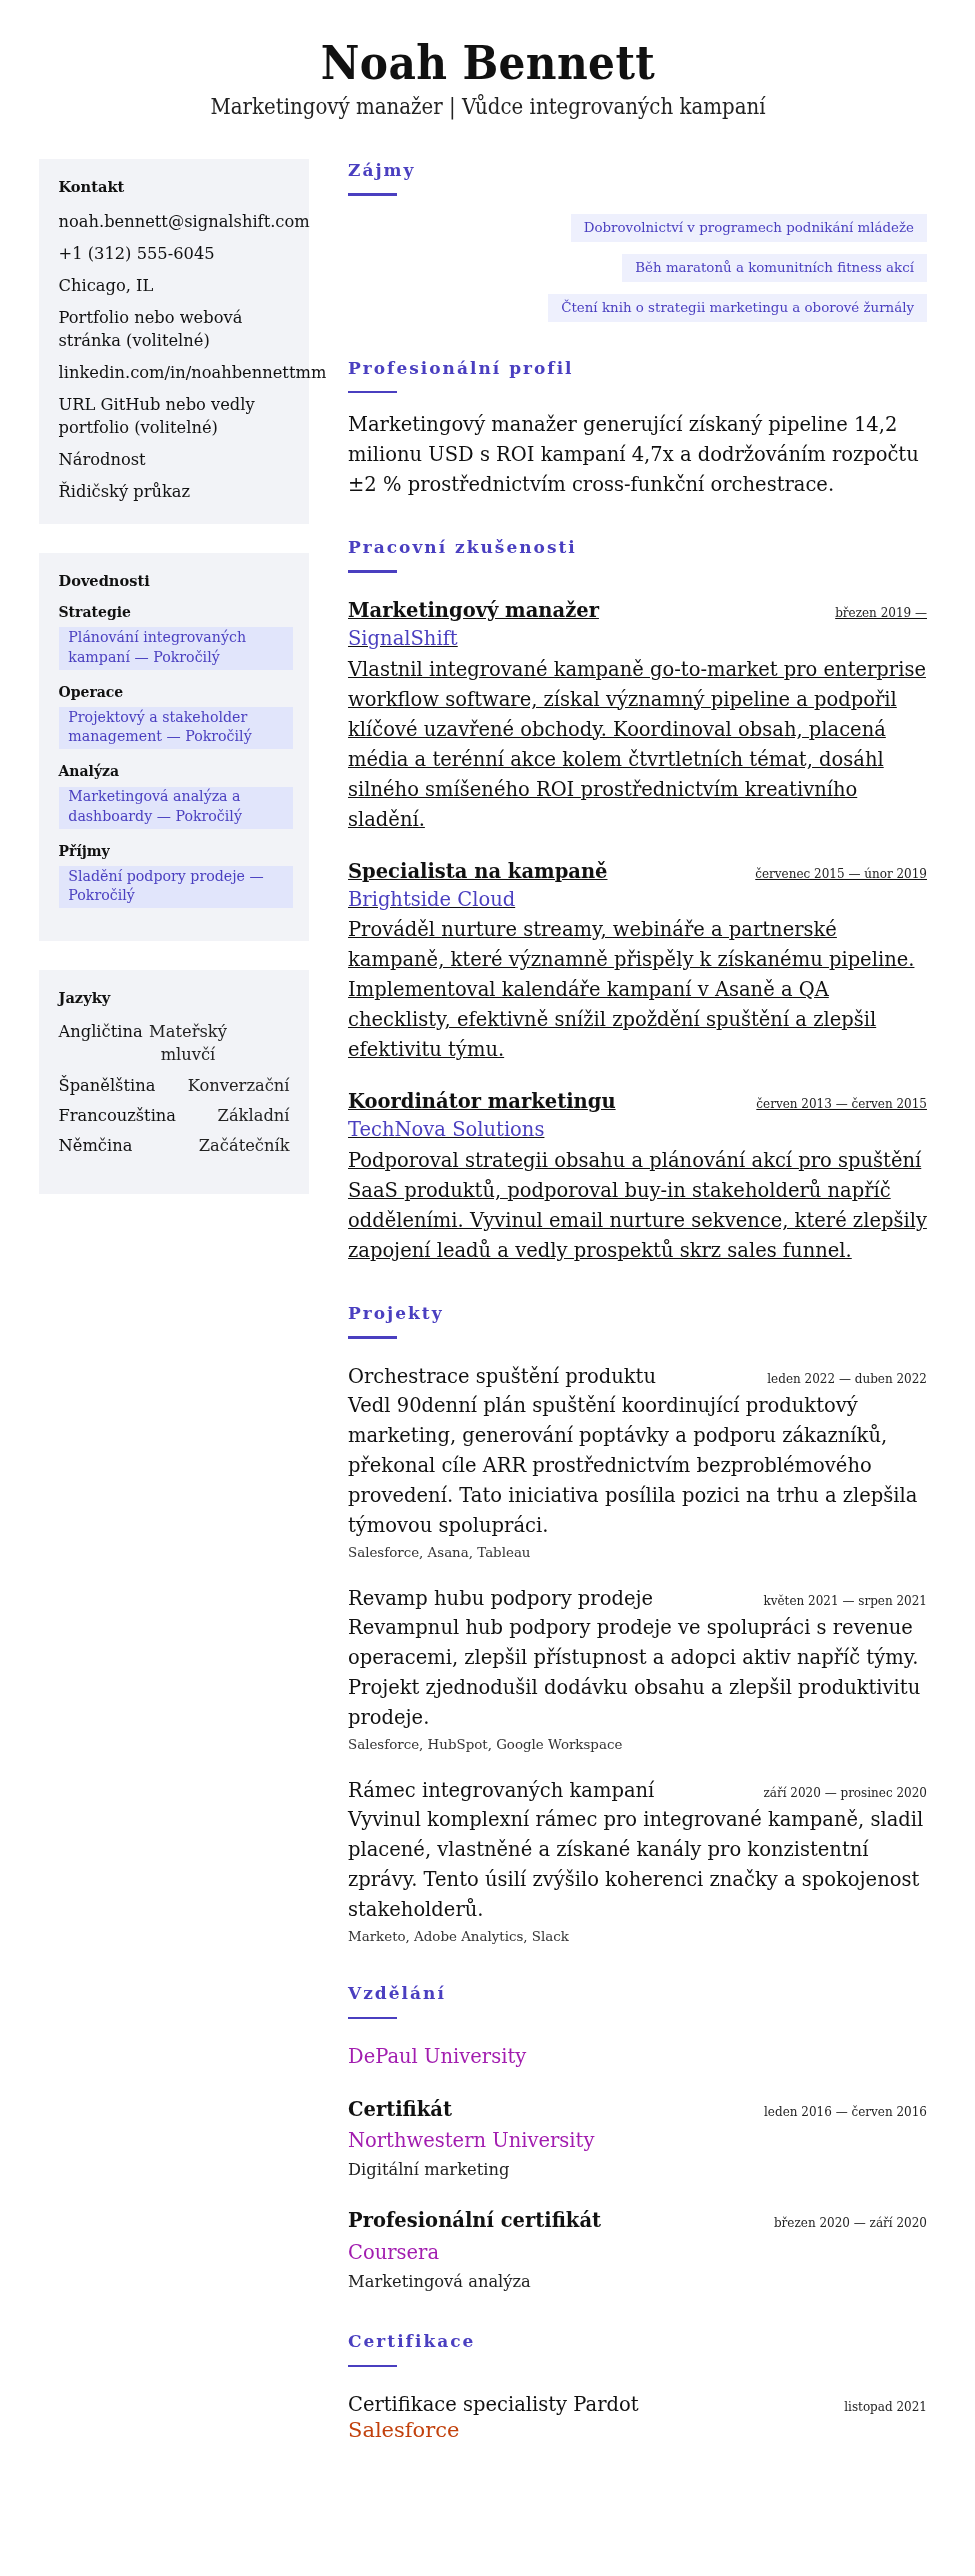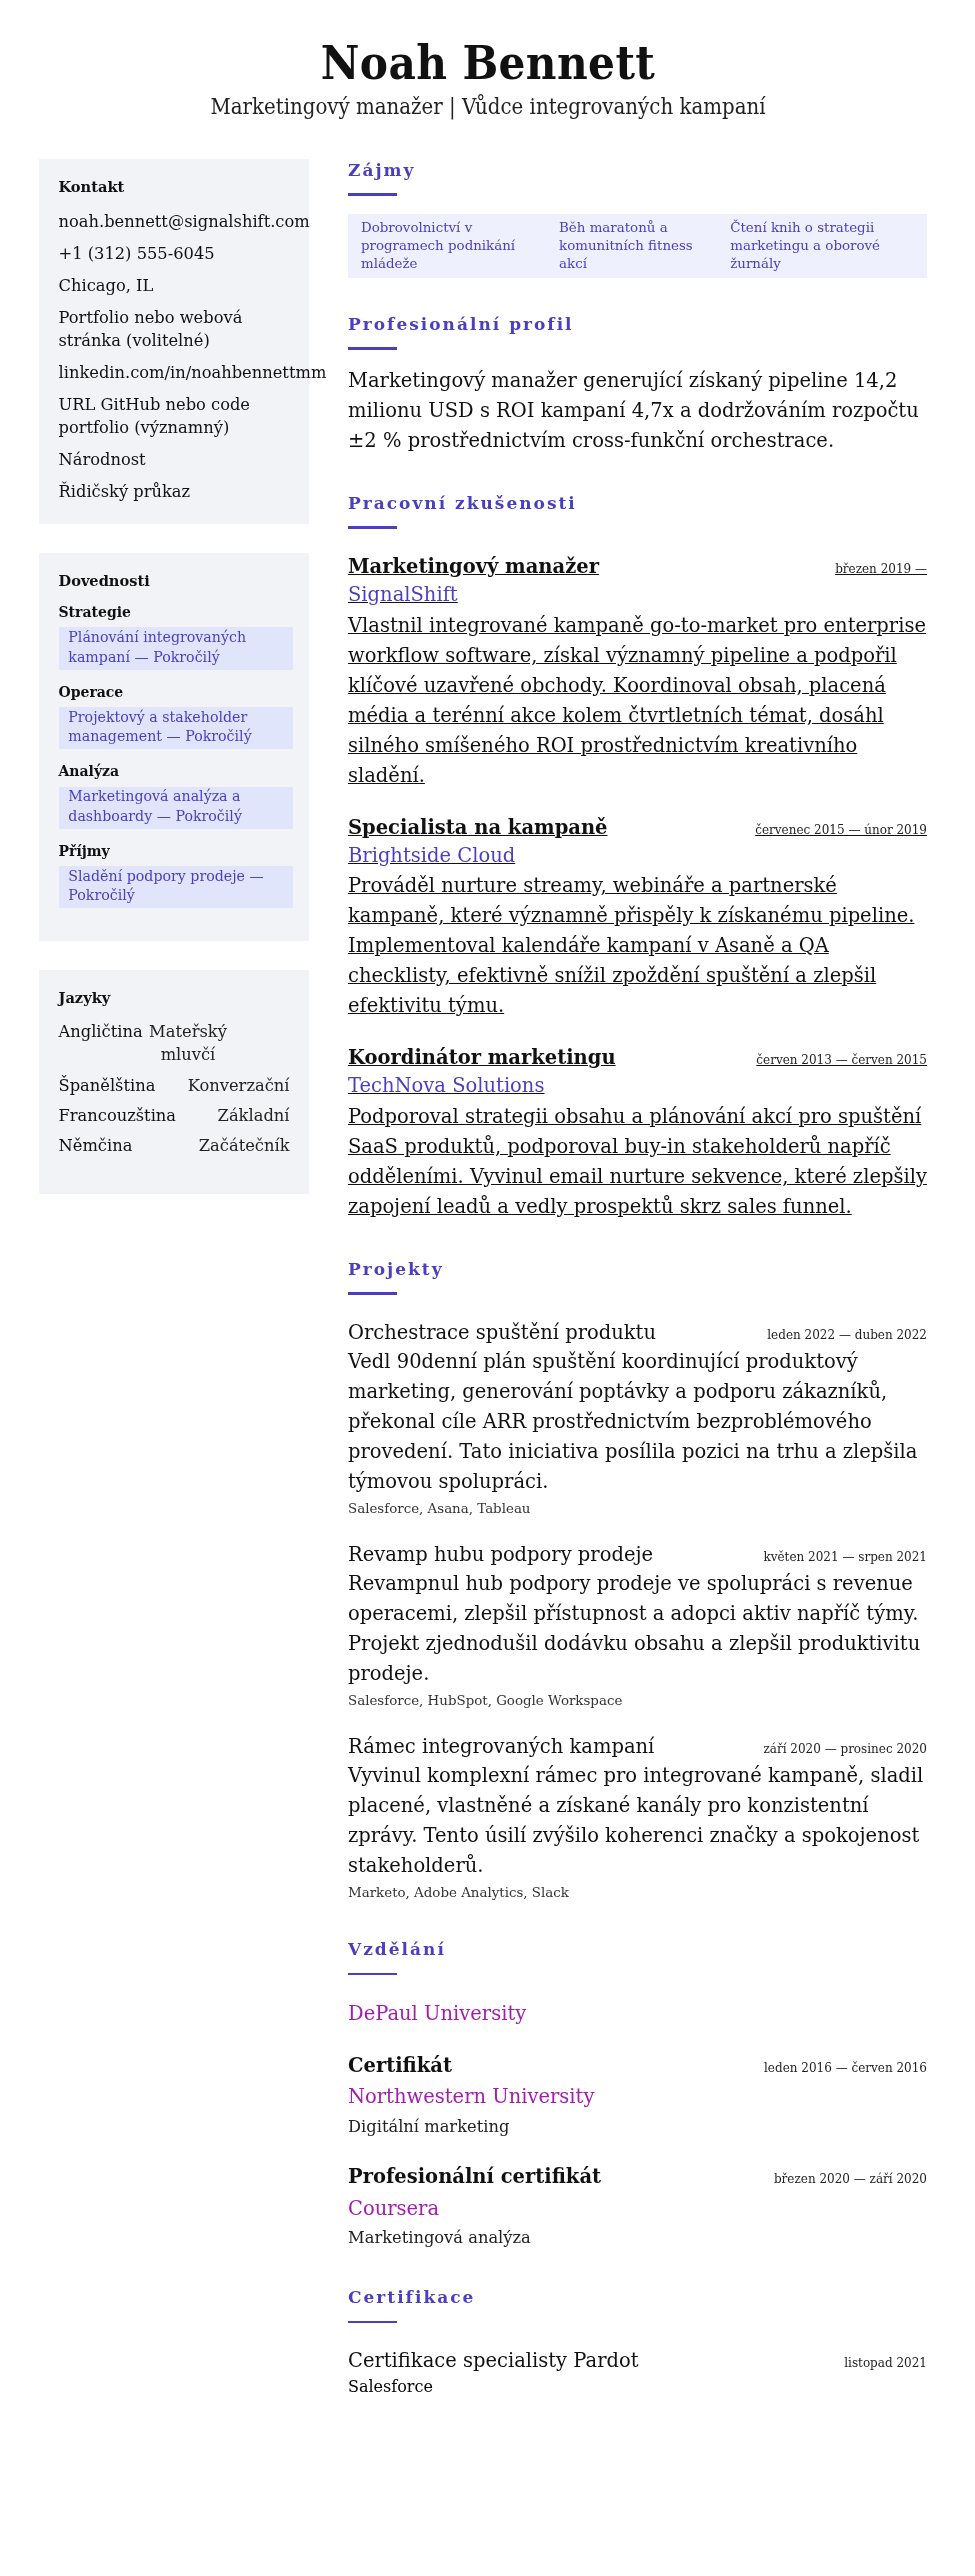--- a/index.html
+++ b/index.html
@@ -60,21 +60,21 @@
       letter-spacing: 2px; line-height: 23px;
     }
     .section-rule { width: 49px; height: 2.4px; background: #4a3fc0; margin-top: 11.4px; margin-bottom: 18px; }
 
     .interest-chip {
       display: inline-block; background: #eef0fd; color: #4a3fc0;
       font-size: 13.4px; line-height: 18px;
       padding: 4.9px 13px 5.7px 13px; margin-bottom: 11.4px;
       transform-origin: left; 
     }
-    .interest-list { display: flex; flex-direction: row; align-items: flex-end; }
+    .interest-list { display: flex; flex-direction: column; align-items: flex-end; }
 
     .profile-text { font-size: 19.5px; line-height: 30px; color: #111; margin-top: -1.6px; }
 
     .entry { margin-bottom: 23px; text-decoration: underline; }
     .entry-head { display: flex; justify-content: space-between; align-items: baseline; }
     .entry-title { font-size: 19.5px; font-weight: bold; line-height: 28px; color: #111; }
     .entry-date { font-size: 12px; line-height: 23px; color: #222; white-space: nowrap; }
     .entry-org { font-size: 19.5px; line-height: 28px; color: #4a3fc0; }
     .entry-desc { font-size: 19.5px; line-height: 30px; color: #111; margin-top: 1.6px; }
 
@@ -82,41 +82,41 @@
     .proj-desc { font-size: 19.5px; line-height: 30px; color: #111; }
     .proj-tools { font-size: 13.4px; line-height: 19.5px; color: #333; margin-top: 1.6px; }
     .proj { margin-bottom: 23px; }
 
     .edu-title { font-size: 19.5px; font-weight: bold; line-height: 28px; }
     .edu-school { font-size: 19.5px; line-height: 28px; color: #a21caf; margin-top: 3.3px; }
     .edu-field { font-size: 16.3px; line-height: 24.4px; color: #222; margin-top: 3.3px; }
     .edu { margin-bottom: 24.4px; }
 
     .cert-title { font-size: 19.5px; line-height: 28px; color: #111; }
-    .cert-issuer { font-size: 16px; line-height: 23px; color: #000000; }
+    .cert-issuer { font-size: 21px; line-height: 23px; color: #c2410c; }
   </style>
 </head>
 <body>
 
 <div class="header">
   <div class="name">Noah Bennett</div>
   <div class="headline">Marketingový manažer | Vůdce integrovaných kampaní</div>
 </div>
 
 <div class="layout">
 
   <aside class="sidebar">
     <div class="card">
       <div class="card-title">Kontakt</div>
       <div class="contact-item">noah.bennett@signalshift.com</div>
       <div class="contact-item">+1 (312) 555-6045</div>
       <div class="contact-item">Chicago, IL</div>
       <div class="contact-item">Portfolio nebo webová stránka (volitelné)</div>
       <div class="contact-item" style="white-space:nowrap;">linkedin.com/in/noahbennettmm</div>
-      <div class="contact-item">URL GitHub nebo code portfolio (významný)</div>
+      <div class="contact-item">URL GitHub nebo vedly portfolio (volitelné)</div>
       <div class="contact-item">Národnost</div>
       <div class="contact-item" style="margin-bottom:0;">Řidičský průkaz</div>
     </div>
 
     <div class="card">
       <div class="card-title">Dovednosti</div>
       <div class="skill-group-title first">Strategie</div>
       <div class="skill-chip">Plánování integrovaných kampaní — Pokročilý</div>
       <div class="skill-group-title">Operace</div>
       <div class="skill-chip">Projektový a stakeholder management — Pokročilý</div>

